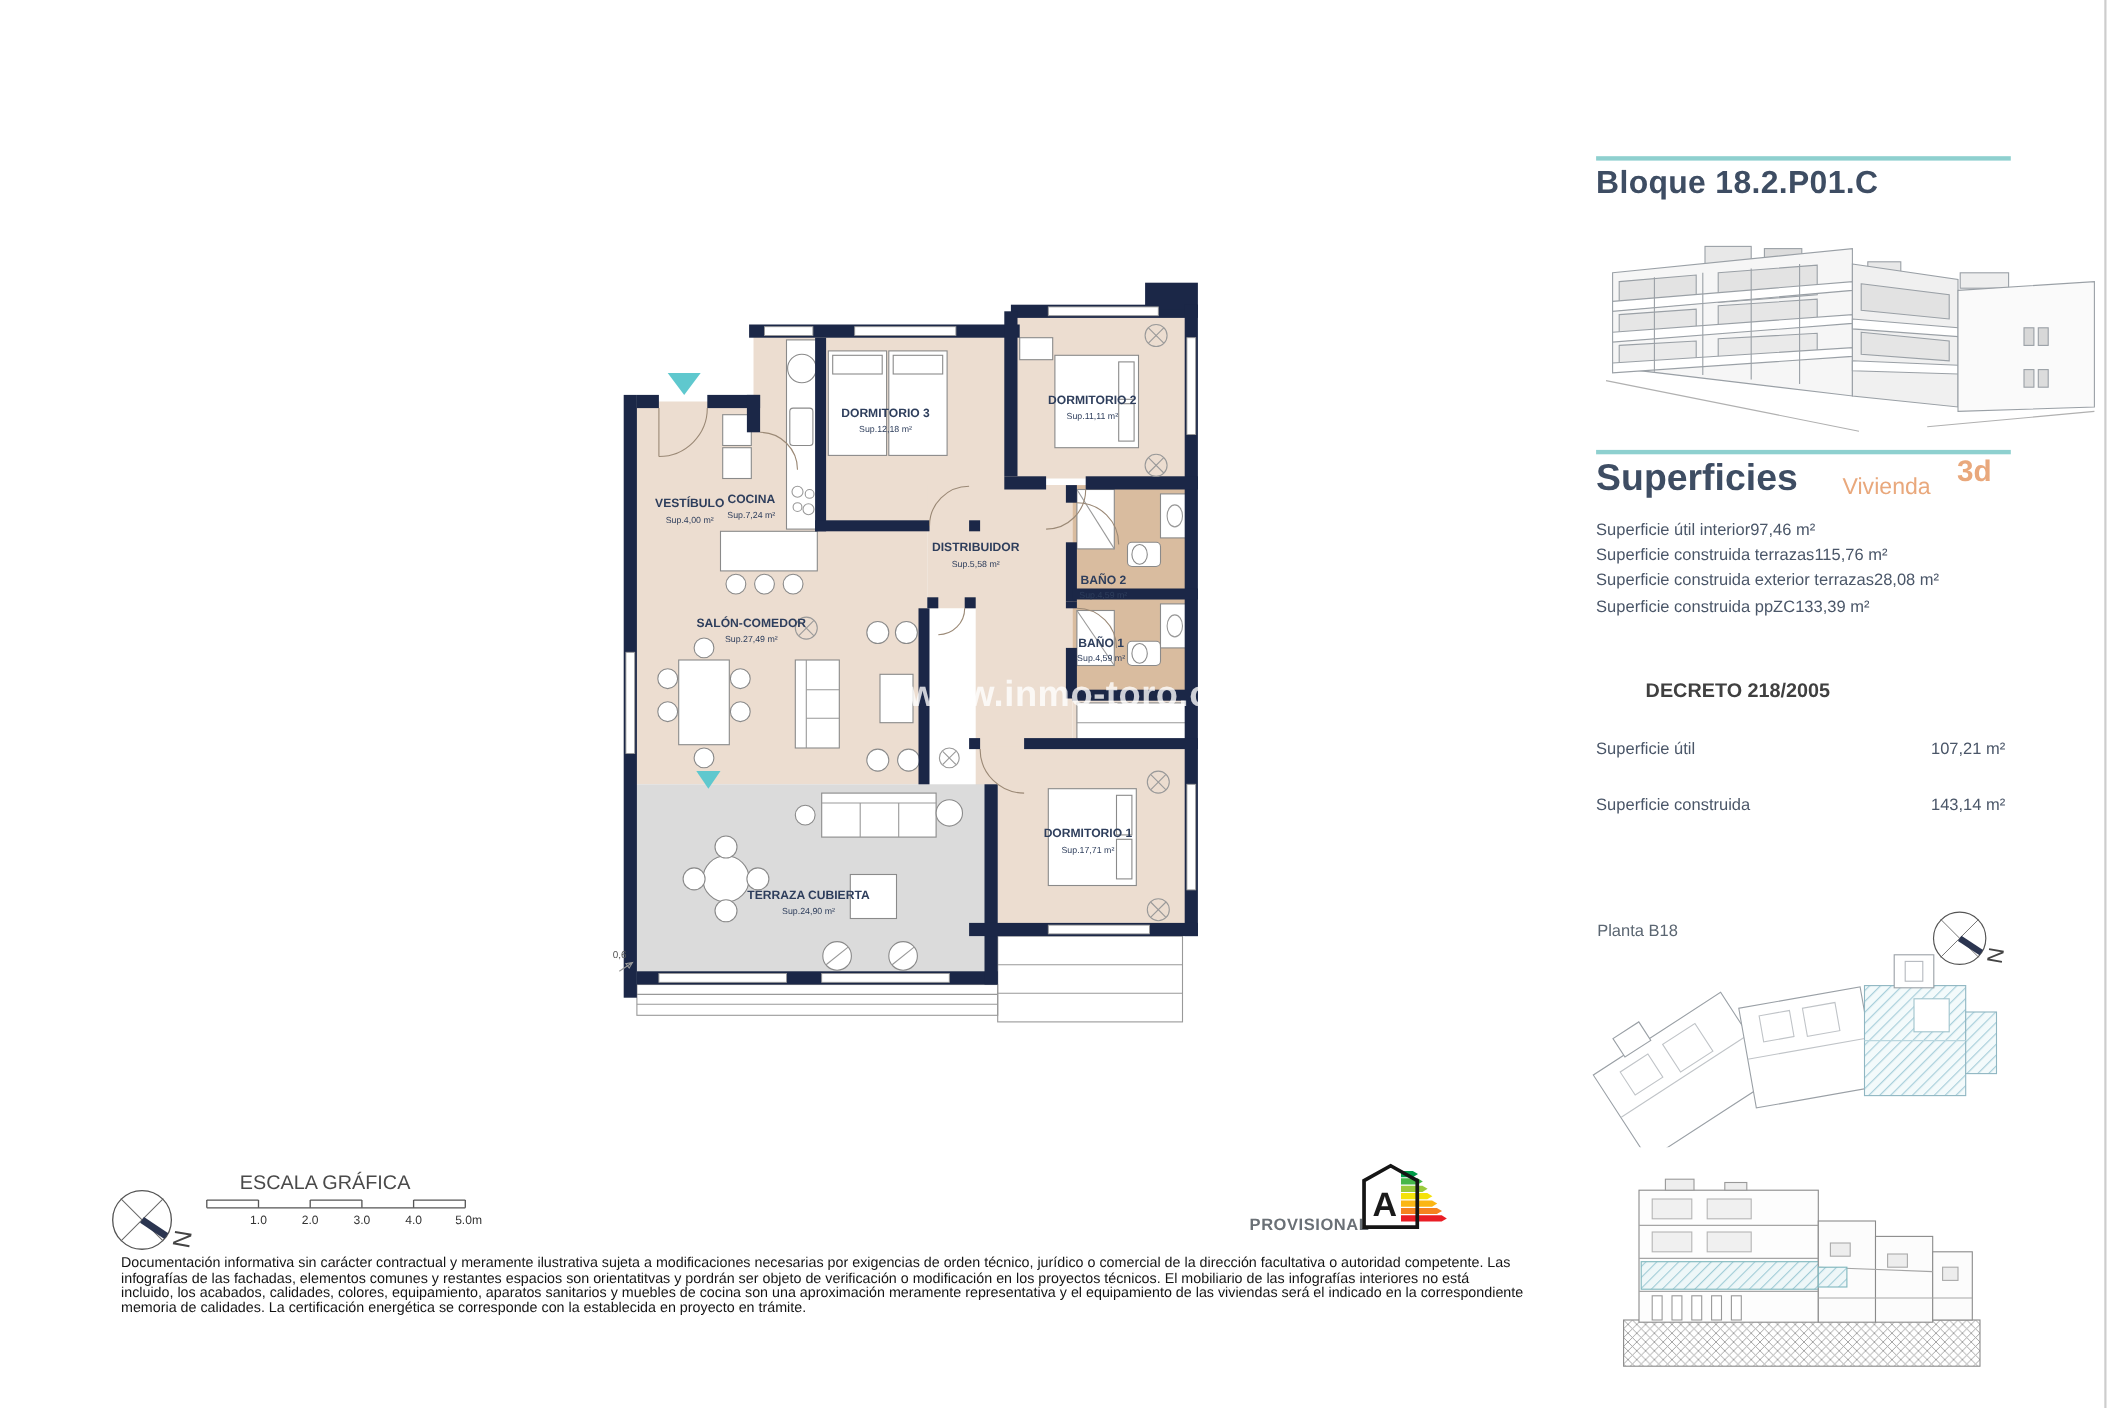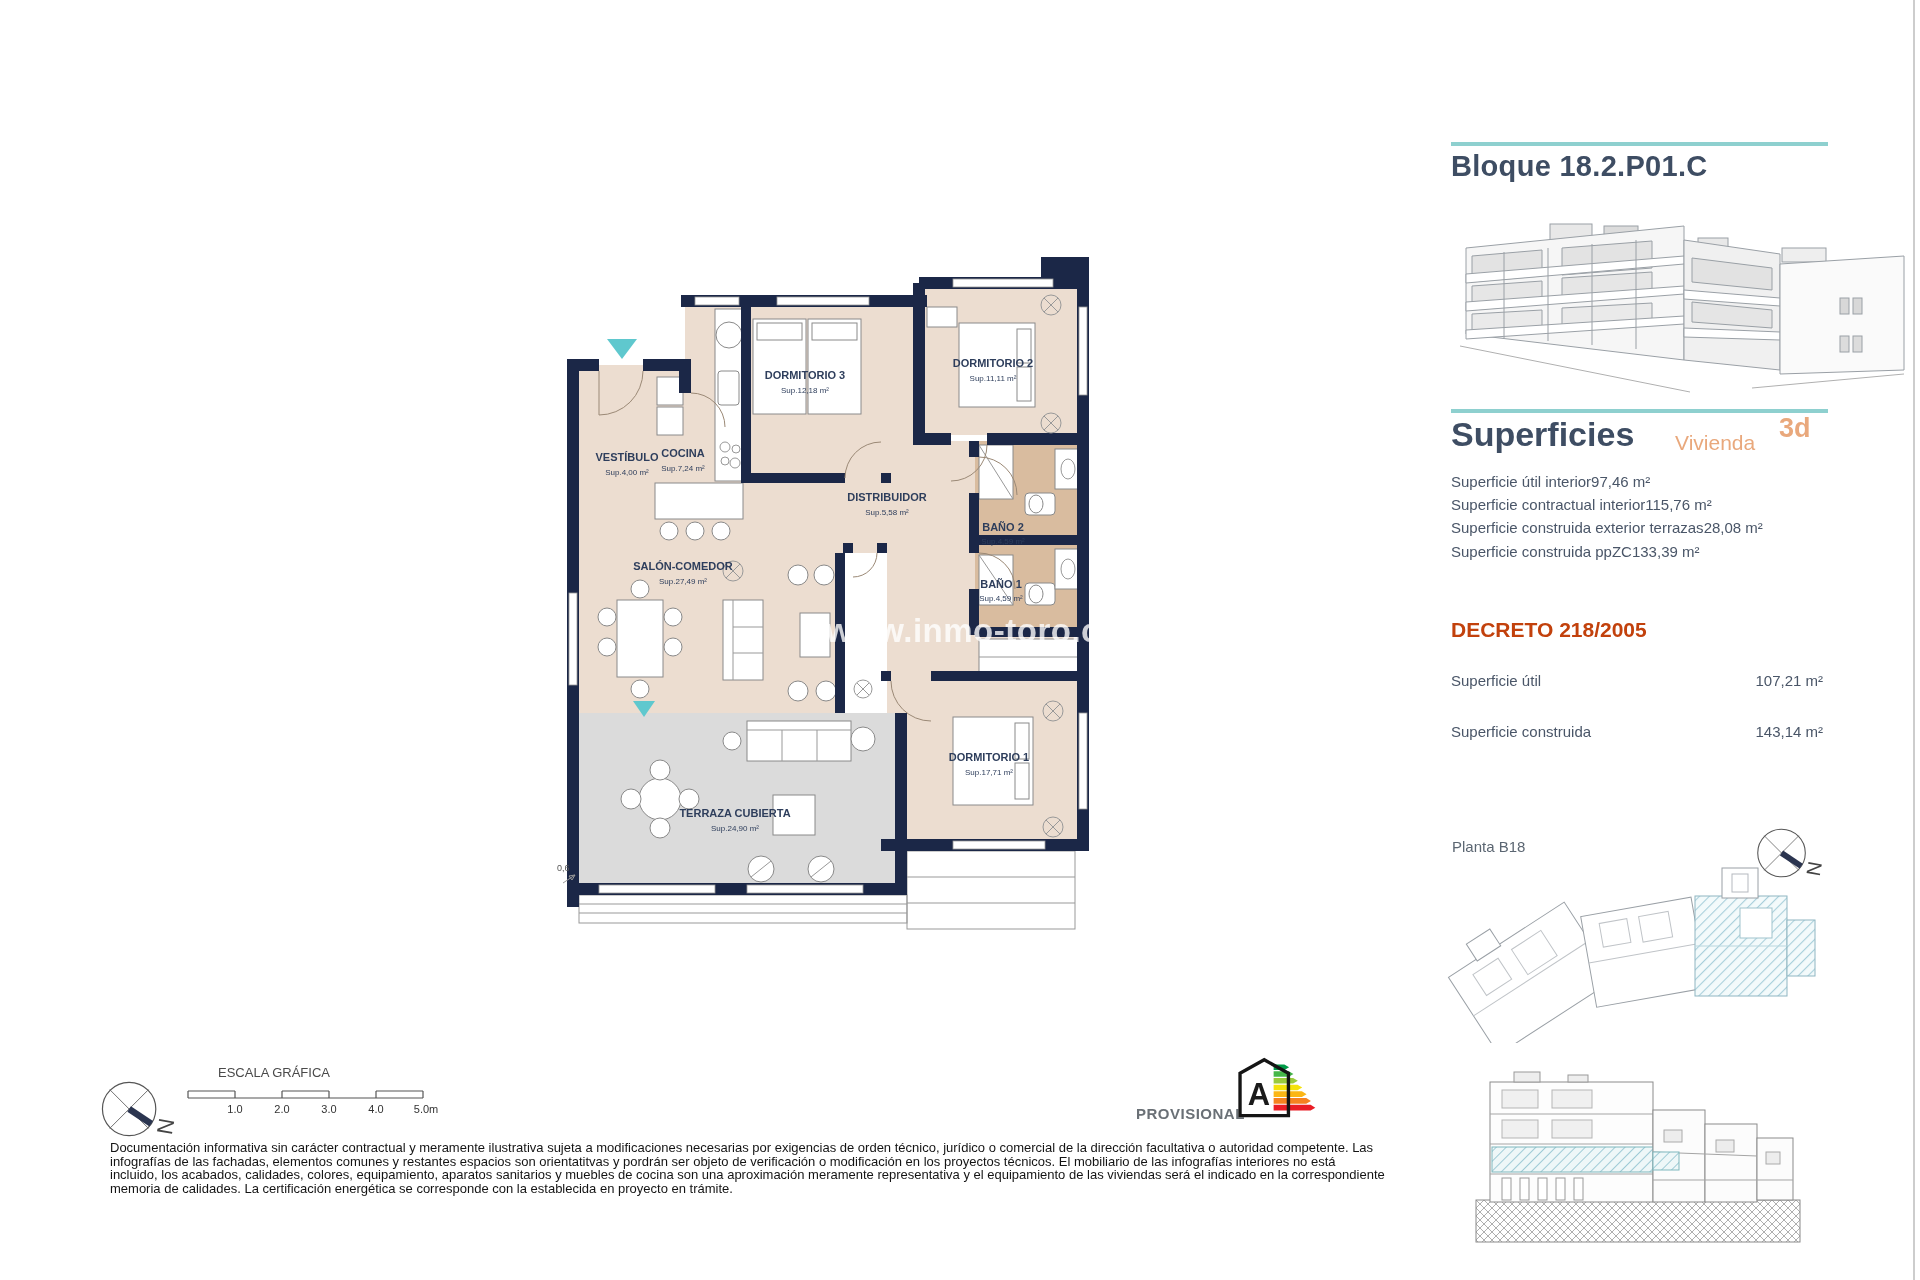--- a/index.html
+++ b/index.html
@@ -6,27 +6,27 @@
   .page{position:relative;width:1920px;height:1280px;background:#fff;overflow:hidden;
         font-family:"Liberation Sans",sans-serif;color:#3e4d63;}
   .abs{position:absolute;}
   .teal-line{background:#8ed0cf;height:4px;width:377px;left:1451px;}
   .block-title{left:1451px;top:150px;font-size:29px;font-weight:700;color:#3e4d63;letter-spacing:.3px;}
   .sup-head{left:1451px;top:415px;font-size:34px;font-weight:700;color:#3e4d63;}
   .vivienda{left:1675px;top:431px;font-size:21px;color:#e9a87c;font-weight:400;}
   .viv-code{left:1779px;top:413px;font-size:27px;color:#e9a87c;font-weight:700;}
   .sup-table{left:1451px;top:470px;width:372px;font-size:15px;color:#4a5668;}
   .sup-table .row{display:flex;justify-content:flex-start;line-height:23.2px;}
-  .decreto-title{left:1451px;top:618px;font-size:21px;font-weight:700;color:#c2410c;}
+  .decreto-title{left:1496px;top:618px;font-size:18px;font-weight:700;color:#404040;}
   .decreto-table{left:1451px;top:641px;width:372px;font-size:15px;color:#4a5668;}
   .decreto-table .row{display:flex;justify-content:space-between;line-height:23.2px;margin-top:28px;}
   .planta-label{left:1452px;top:838px;font-size:15px;color:#5b6672;}
   .watermark{left:826px;top:612px;font-size:33px;font-weight:700;color:rgba(255,255,255,.78);
              letter-spacing:.5px;z-index:5;}
-  .escala-title{left:218px;top:1065px;font-size:13px;color:#4a4a4a;}
+  .escala-title{left:218px;top:1065px;font-size:18px;color:#4a4a4a;}
   .provisional{left:1136px;top:1105px;font-size:15px;font-weight:700;color:#6a7076;letter-spacing:.5px;}
   .disclaimer{left:110px;top:1141px;width:1276px;font-size:13px;line-height:13.6px;color:#141414;}
   .disclaimer p{margin:0 0 17px 0;}
   .right-edge{left:1913px;top:0;width:2px;height:1280px;background:#cdcdcd;}
   
   .w{fill:#1b2747;}
   .rm{fill:#ecddd0;}
   .bt{fill:#d9bc9f;}
   .tz{fill:#dbdbdb;}
   .fn{fill:#fff;stroke:#8a8a8a;stroke-width:1;}
@@ -305,21 +305,21 @@
   <div class="abs sup-head">Superficies</div>
   <div class="abs vivienda">Vivienda</div>
   <div class="abs viv-code">3d</div>
 
   <div class="abs sup-table">
     <div class="row">
       <span>Superficie útil interior</span>
       <span>97,46 m²</span>
     </div>
     <div class="row">
-      <span>Superficie contractual interior</span>
+      <span>Superficie construida terrazas</span>
       <span>115,76 m²</span>
     </div>
     <div class="row">
       <span>Superficie construida exterior terrazas</span>
       <span>28,08 m²</span>
     </div>
     <div class="row">
       <span>Superficie construida ppZC</span>
       <span>133,39 m²</span>
     </div>

